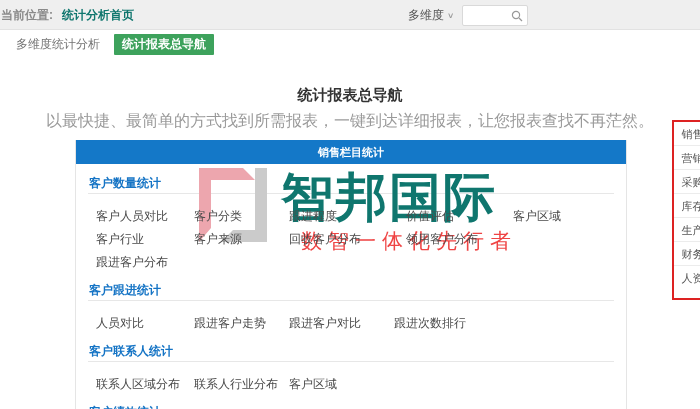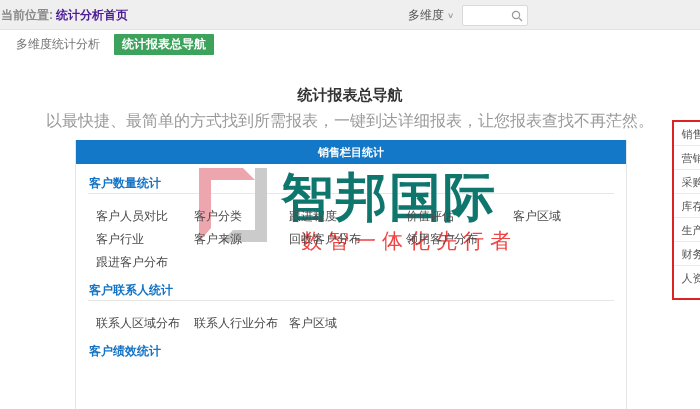--- a/index.html
+++ b/index.html
@@ -5,21 +5,21 @@
   * { margin:0; padding:0; box-sizing:border-box; }
   html,body { width:700px; height:409px; overflow:hidden; background:#fff;
     font-family:"Liberation Sans","DejaVu Sans",sans-serif; font-size:12px; }
   #stage { position:relative; width:700px; height:409px; }
 
   
   .topbar { position:absolute; left:0; top:0; width:700px; height:30px;
     background:#efefef; border-bottom:1px solid #e2e2e2; }
   .crumb { position:absolute; left:1px; top:0; line-height:30px; white-space:nowrap; }
   .crumb .lbl { color:#8a8a8a; font-weight:bold; }
-  .crumb .val { color:#4c1d95; font-weight:bold; margin-left:3px; }
+  .crumb .val { color:#0f766e; font-weight:bold; margin-left:9px; }
   .top-controls { position:absolute; top:0; left:408px; height:30px; display:flex; align-items:center; }
   .dd { color:#555; cursor:pointer; display:flex; align-items:center; }
   .dd .caret { color:#999; font-size:10px; margin-left:3px; transform:scaleY(.8); }
   .searchbox { position:relative; margin-left:8px; width:66px; height:21px;
     background:#fff; border:1px solid #d9d9d9; border-radius:2px; }
   .searchbox input { position:absolute; left:3px; top:0; width:44px; height:19px;
     border:none; outline:none; font-size:11px; background:transparent; }
   .searchbox .mag { position:absolute; right:4px; top:4px; }
 
   
@@ -116,20 +116,30 @@
             <a class="rlink">客户行业</a>
             <a class="rlink">客户来源</a>
             <a class="rlink">回收客户分布</a>
             <a class="rlink">领用客户分布</a>
           </div>
           <div class="row cols5">
             <a class="rlink">跟进客户分布</a>
           </div>
         </div>
         <div class="section">
+          <div class="section-title">客户跟进统计</div>
+          <div class="section-divider"></div>
+          <div class="row cols4">
+            <a class="rlink">人员对比</a>
+            <a class="rlink">跟进客户走势</a>
+            <a class="rlink">跟进客户对比</a>
+            <a class="rlink">跟进次数排行</a>
+          </div>
+        </div>
+        <div class="section">
           <div class="section-title">客户联系人统计</div>
           <div class="section-divider"></div>
           <div class="row cols4">
             <a class="rlink">联系人区域分布</a>
             <a class="rlink">联系人行业分布</a>
             <a class="rlink">客户区域</a>
           </div>
         </div>
         <div class="section">
           <div class="section-title">客户绩效统计</div>

